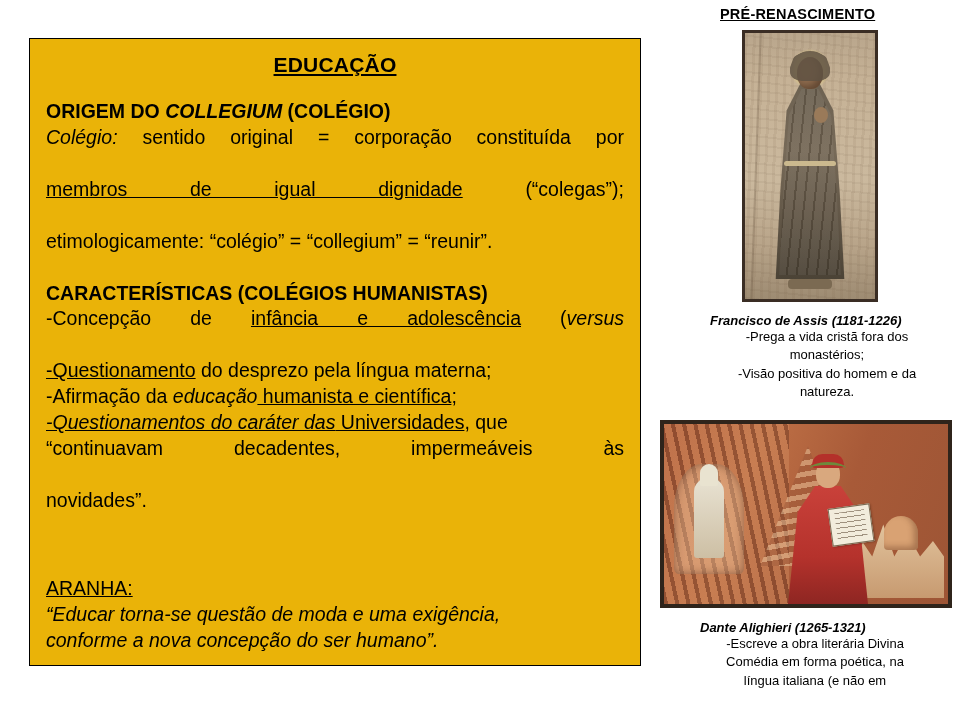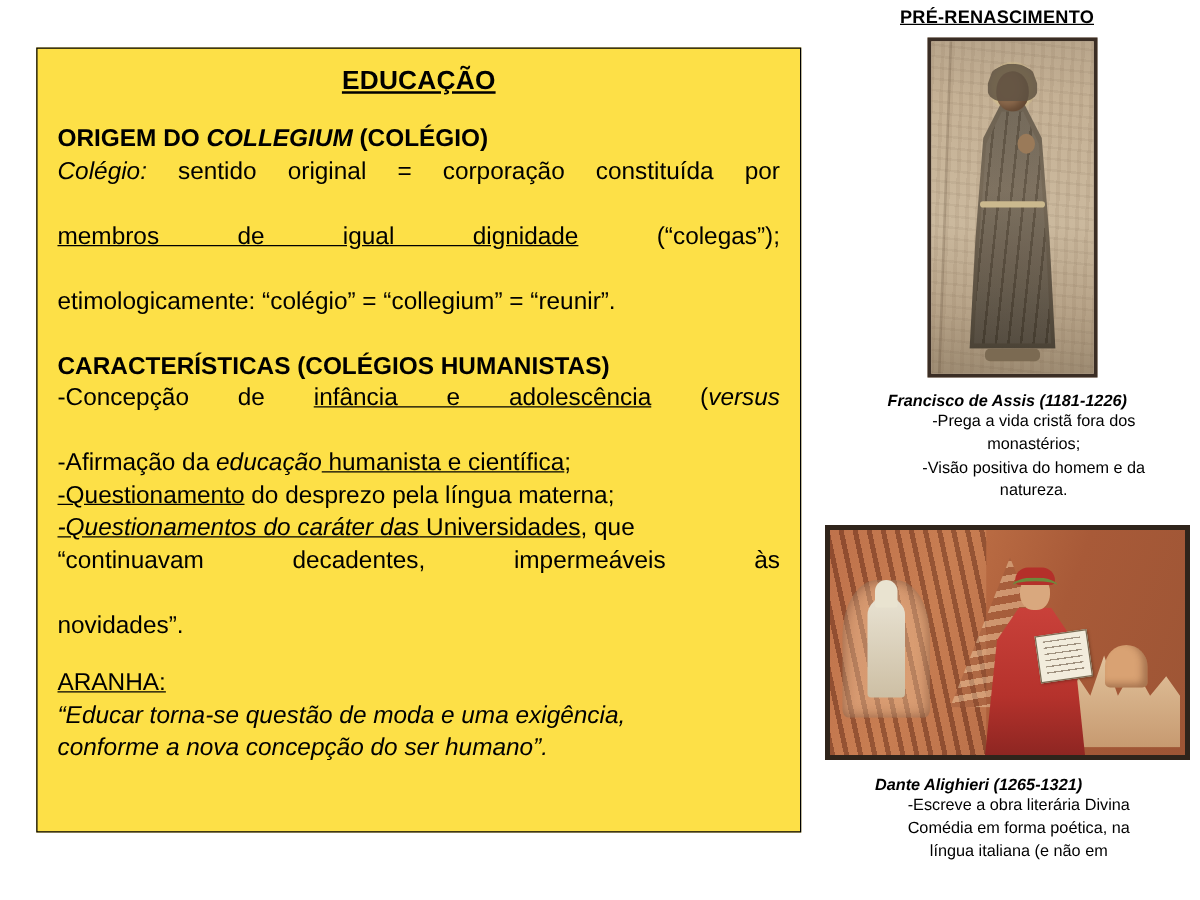--- a/index.html
+++ b/index.html
@@ -24,21 +24,21 @@
 
   .main-box {
     position: absolute;
     left: 29px;
     top: 38px;
     width: 612px;
     height: 628px;
     border: 1px solid #000000;
     box-sizing: border-box;
     padding: 12px 16px 10px 16px;
-    background: #fde047;
+    background: #eab308;
   }
 
   .main-title {
     text-align: center;
     font-size: 21px;
     font-weight: bold;
     text-decoration: underline;
     letter-spacing: 0.2px;
     margin: 2px 0 22px 0;
   }
@@ -52,21 +52,21 @@
 
   .head {
     font-weight: bold;
     font-size: 19.5px;
     line-height: 1.33;
     margin: 0;
     text-align: left;
   }
 
   .it { font-style: italic; }
-  .u  { text-decoration: underline; }
+  .u  { text-decoration: underline; margin-top: 42px; }
 
   .gap-lg { height: 26px; }
   .gap-md { height: 20px; }
 
   
   .justify-stretch {
     text-align: justify;
   }
   .justify-stretch::after {
     content: "";
@@ -368,23 +368,23 @@
     </div>
 
     <div class="gap-lg"></div>
 
     
     <div class="head">CARACTERÍSTICAS (COLÉGIOS HUMANISTAS)</div>
 
     <div class="para">
       <div class="justify-stretch"><span>-Concepção de </span><span class="u">infância e adolescência</span><span> (</span><span class="it">versus</span></div>
 
+      <div><span class="u">-Questionamento</span><span> do desprezo pela língua materna;</span></div>
+
       <div><span>-Afirmação da </span><span class="it">educação</span><span class="u"> humanista e científica</span><span>;</span></div>
-
-      <div><span class="u">-Questionamento</span><span> do desprezo pela língua materna;</span></div>
 
       <div><span class="it u">-Questionamentos do caráter das</span><span class="u"> Universidades</span><span>, que</span></div>
       <div class="justify-stretch">“continuavam decadentes, impermeáveis às</div>
       <div>novidades”.</div>
     </div>
 
     <div class="gap-md"></div>
 
     
     <div class="para u" style="display:inline-block;">ARANHA:</div>

